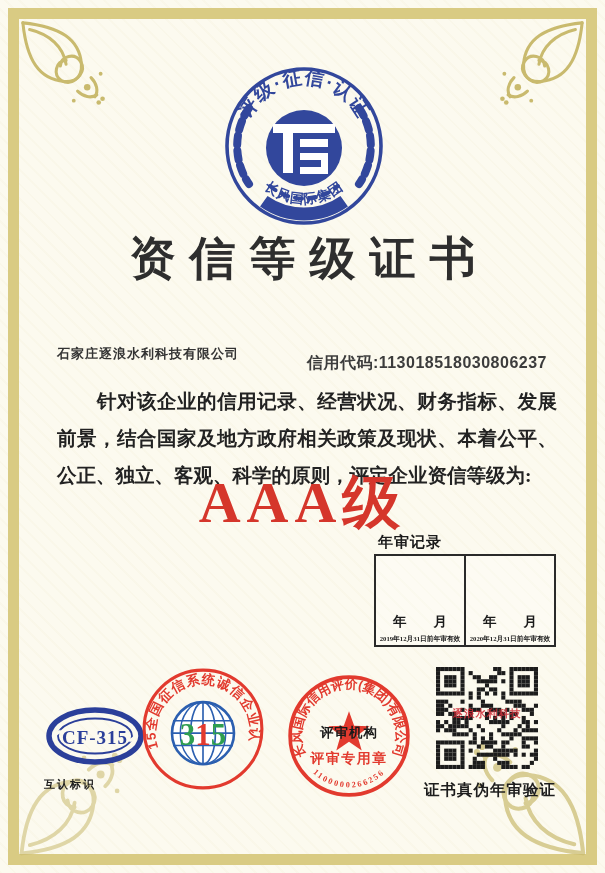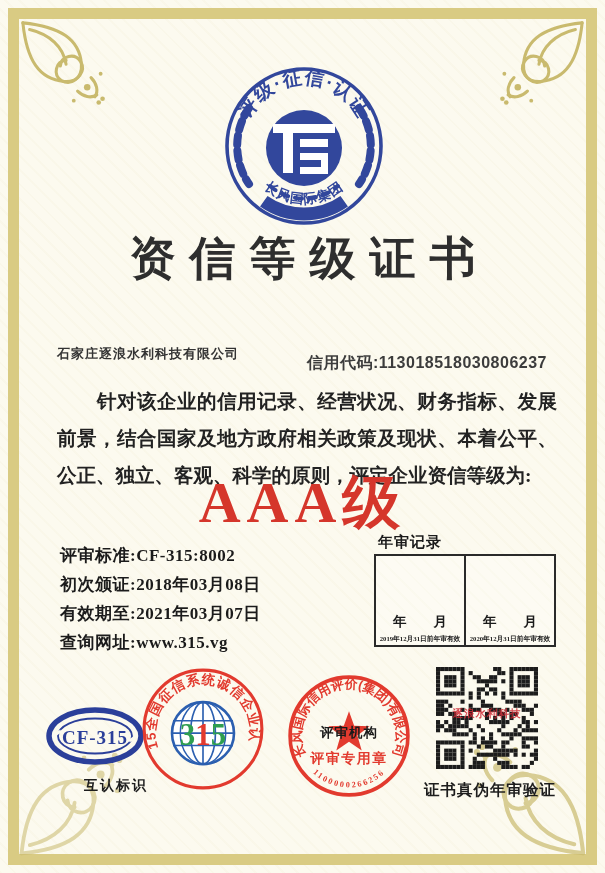--- a/index.html
+++ b/index.html
@@ -37,22 +37,22 @@
   .annual-label{position:absolute;left:378px;top:533px;font-size:15px;font-weight:bold;color:#1b1b1b;letter-spacing:1px;}
   .annual-table{position:absolute;left:374px;top:554px;width:182px;height:93px;
     border:2px solid #2a2a2a;display:flex;box-sizing:border-box;background:rgba(255,255,255,.25);}
   .annual-cell{flex:1;position:relative;}
   .annual-cell + .annual-cell{border-left:2px solid #2a2a2a;}
   .annual-ym{position:absolute;left:0;right:0;bottom:14px;text-align:center;font-weight:bold;font-size:13.5px;color:#1b1b1b;}
   .annual-note{position:absolute;left:0;right:0;bottom:1px;text-align:center;font-weight:bold;
     font-size:7px;white-space:nowrap;transform:scaleX(.96);color:#1b1b1b;}
 
   .cf315{position:absolute;left:45px;top:705px;width:100px;height:62px;}
-  .mutual{position:absolute;left:44px;top:777px;width:104px;text-align:right;
-    font-size:14px;font-weight:bold;letter-spacing:2px;color:#1d1d1d;}
+  .mutual{position:absolute;left:44px;top:777px;width:104px;text-align:left;
+    font-size:11px;font-weight:bold;letter-spacing:2px;color:#1d1d1d;}
   .globe-stamp{position:absolute;left:141px;top:667px;width:124px;height:124px;}
   .org-stamp{position:absolute;left:287px;top:674px;width:124px;height:124px;}
   .qr-wrap{position:absolute;left:436px;top:667px;width:102px;height:102px;}
   .qr-wrap svg{width:100%;height:100%;}
   .qr-overlay{position:absolute;left:0;right:0;top:40px;text-align:center;
     font-size:10.5px;font-weight:bold;color:rgba(205,40,50,.85);letter-spacing:1px;}
   .qr-caption{position:absolute;left:418px;top:780px;width:138px;text-align:right;
     font-size:15.5px;font-weight:bold;letter-spacing:1px;color:#1d1d1d;}
 </style>
 </head>
@@ -167,26 +167,20 @@
       </text>
     </svg>
   </div>
 
   <div class="title">资信等级证书</div>
   <div class="credit-code">信用代码:113018518030806237</div>
   <div class="company">石家庄逐浪水利科技有限公司</div>
   <div class="body-text">针对该企业的信用记录、经营状况、财务指标、发展前景，结合国家及地方政府相关政策及现状、本着公平、公正、独立、客观、科学的原则，评定企业资信等级为:</div>
   <div class="rating">AAA级</div>
 
-  <div class="details">
-    <div class="dline">评审标准:CF-315:8002</div>
-    <div class="dline">初次颁证:2018年03月08日</div>
-    <div class="dline">有效期至:2021年03月07日</div>
-    <div class="dline">查询网址:www.315.vg</div>
-  </div>
 
   <div class="annual-label">年审记录</div>
   <div class="annual-table">
     <div class="annual-cell">
       <div class="annual-ym">年　　月</div>
       <div class="annual-note">2019年12月31日前年审有效</div>
     </div>
     <div class="annual-cell">
       <div class="annual-ym">年　　月</div>
       <div class="annual-note">2020年12月31日前年审有效</div>

